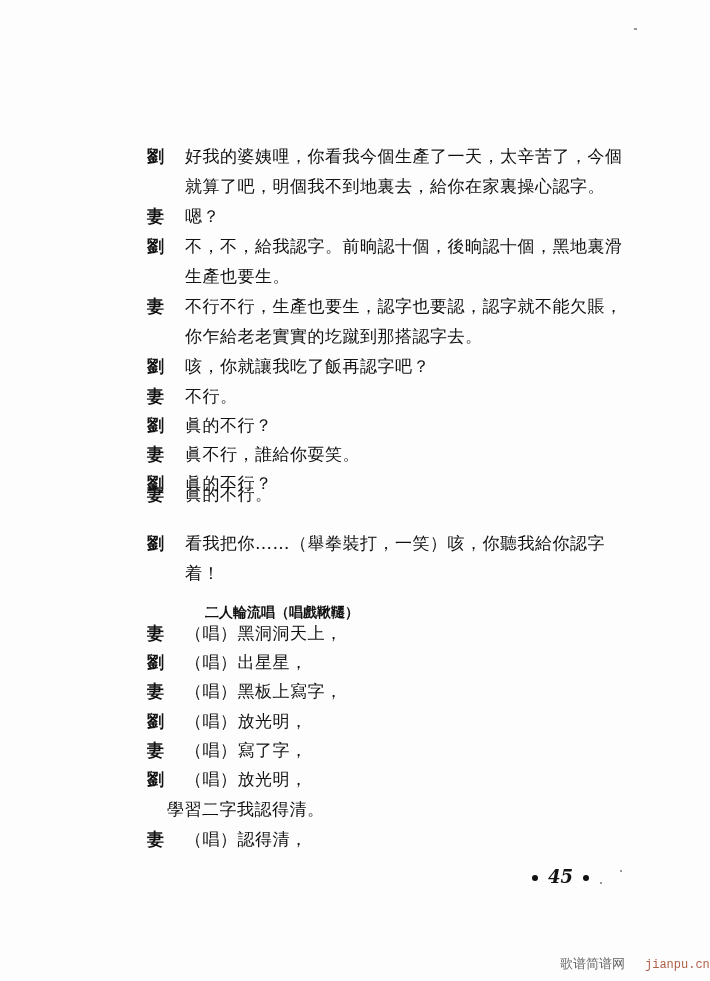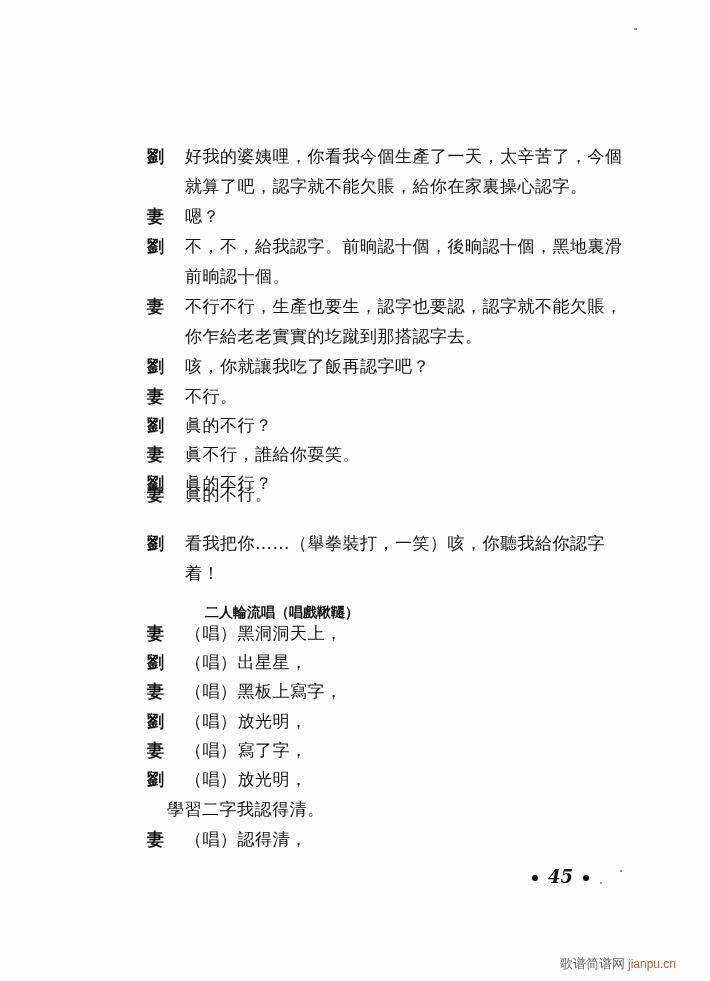--- a/index.html
+++ b/index.html
@@ -73,48 +73,48 @@
       position: absolute;
       left: 560px;
       top: 955px;
       font-size: 13px;
       color: #666;
       white-space: nowrap;
       font-family: "DejaVu Sans", sans-serif;
     }
     .watermark .latin {
       color: #b06048;
-      font-family: Liberation Sans, sans-serif;
+      font-family: Liberation Mono, monospace;
       font-size: 12px;
-      margin-left: 3px;
+      margin-left: 20px;
     }
     .speck {
       position: absolute;
       width: 3px; height: 2px;
       background: #999;
     }
   </style>
 </head>
 <body>
 
 <div class="page">
 
   <div class="line" style="top:145px">
     <span class="speaker">劉</span><span class="text">好我的婆姨哩，你看我今個生產了一天，太辛苦了，今個</span>
   </div>
-  <div class="line cont" style="top:175px">就算了吧，認字就不能欠賬，給你在家裏操心認字。</div>
+  <div class="line cont" style="top:175px">就算了吧，明個我不到地裏去，給你在家裏操心認字。</div>
 
   <div class="line" style="top:205px">
     <span class="speaker">妻</span><span class="text">嗯？</span>
   </div>
 
   <div class="line" style="top:235px">
     <span class="speaker">劉</span><span class="text">不，不，給我認字。前晌認十個，後晌認十個，黑地裏滑</span>
   </div>
-  <div class="line cont" style="top:265px">前晌認十個。</div>
+  <div class="line cont" style="top:265px">生產也要生。</div>
 
   <div class="line" style="top:295px">
     <span class="speaker">妻</span><span class="text">不行不行，生產也要生，認字也要認，認字就不能欠賬，</span>
   </div>
   <div class="line cont" style="top:325px">你乍給老老實實的圪蹴到那搭認字去。</div>
 
   <div class="line" style="top:355px">
     <span class="speaker">劉</span><span class="text">咳，你就讓我吃了飯再認字吧？</span>
   </div>
 

